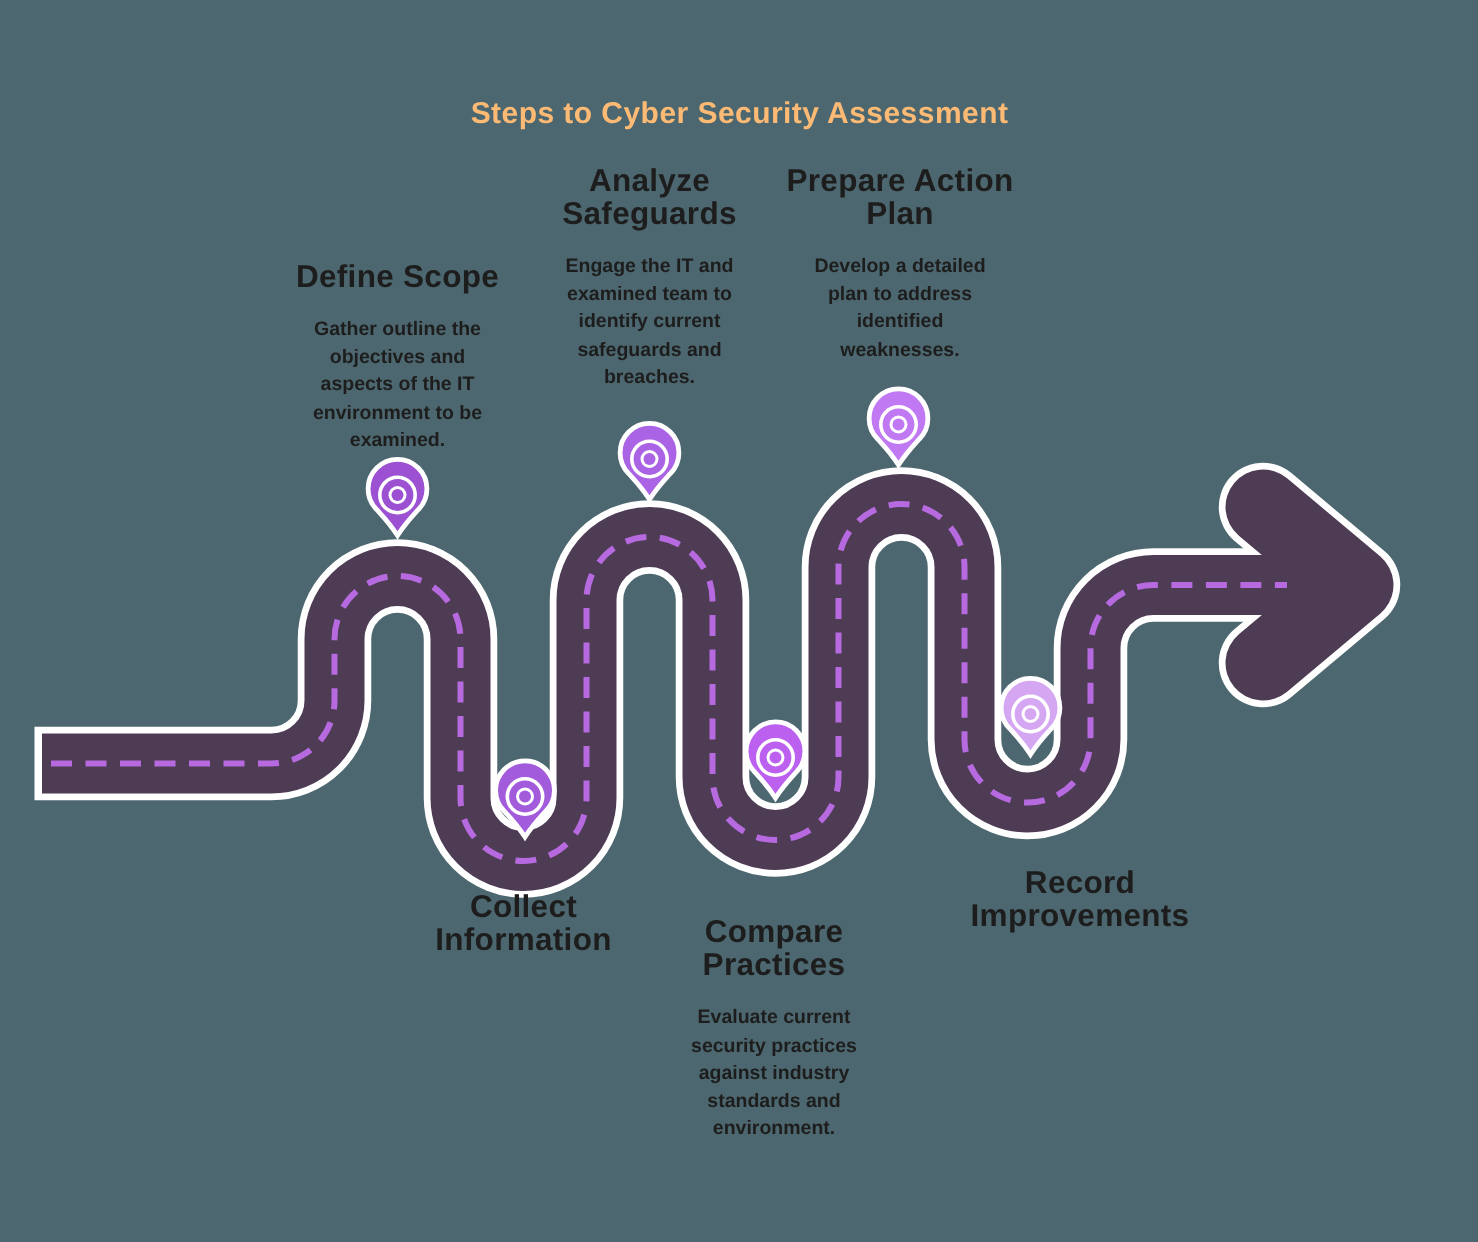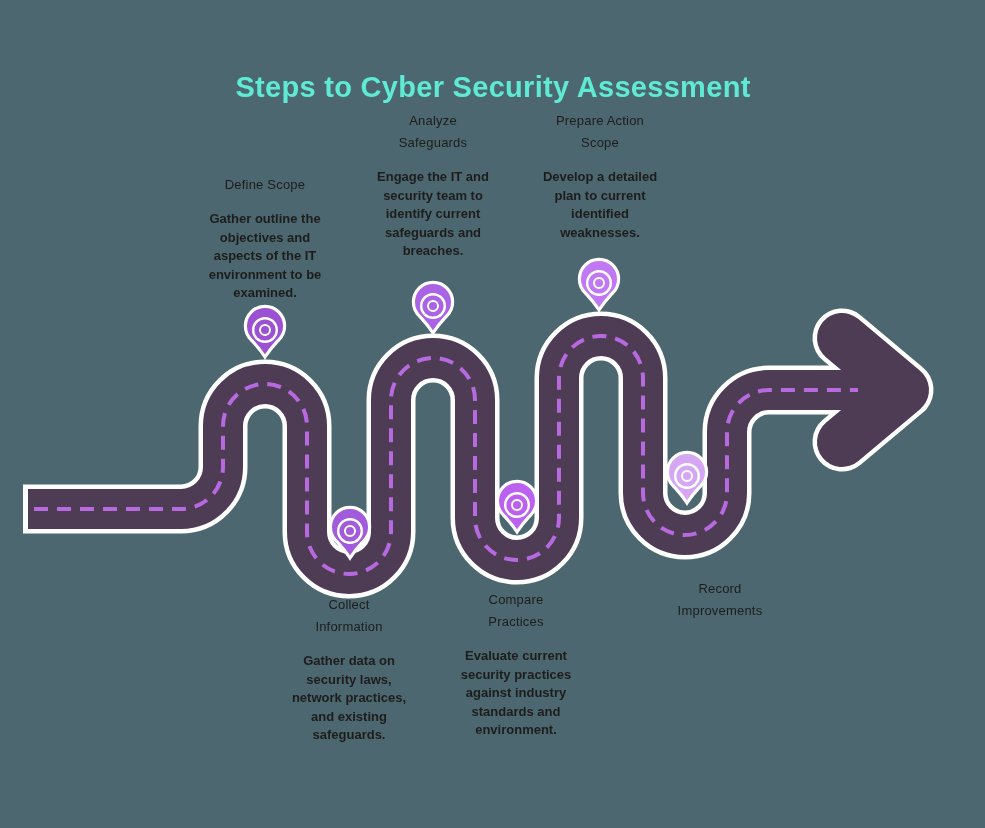--- a/index.html
+++ b/index.html
@@ -10,39 +10,39 @@
   .canvas{
     position:relative;
     width:985px;height:828px;
     background:#4c676f;
     overflow:hidden;
   }
   svg.roadmap{position:absolute;left:0;top:0;}
   .title{
     position:absolute;left:493px;top:52px;
     transform:translateX(-50%);
-    font-size:29px;font-weight:bold;letter-spacing:.3px;
-    color:#5eead4;white-space:nowrap;
+    font-size:20px;font-weight:bold;letter-spacing:.3px;
+    color:#fdba74;white-space:nowrap;
   }
   .step{
     position:absolute;transform:translateX(-50%);
     text-align:center;color:#1d1d1d;
   }
   .step h3{
-    margin:0;font-size:13px;line-height:22px;
-    font-weight:normal;letter-spacing:.2px;white-space:pre-line;
+    margin:0;font-size:21px;line-height:22px;
+    font-weight:bold;letter-spacing:.2px;white-space:pre-line;
   }
   .step p{
     margin:14px 0 0;font-size:13px;line-height:18.5px;
     font-weight:bold;white-space:pre-line;
   }
   .s0{left:265px;top:174px;width:180px}
   .s1{left:349px;top:594px;width:170px}
   .s2{left:433px;top:110px;width:160px}
-  .s3{left:516px;top:589px;width:160px}
+  .s3{left:516px;top:611px;width:160px}
   .s4{left:600px;top:110px;width:170px}
   .s5{left:720px;top:578px;width:178px}
 </style>
 </head>
 <body>
 
 <div class="canvas">
 
   <svg class="roadmap" width="985" height="828" viewBox="0 0 985 828">
 
@@ -106,52 +106,47 @@
     <p>Gather outline the
 objectives and
 aspects of the IT
 environment to be
 examined.</p>
   </div>
 
   <div class="step s1">
     <h3>Collect
 Information</h3>
-    <p>Gather data on
-security laws,
-network practices,
-and existing
-safeguards.</p>
   </div>
 
   <div class="step s2">
     <h3>Analyze
 Safeguards</h3>
     <p>Engage the IT and
-security team to
+examined team to
 identify current
 safeguards and
 breaches.</p>
   </div>
 
   <div class="step s3">
     <h3>Compare
 Practices</h3>
     <p>Evaluate current
 security practices
 against industry
 standards and
 environment.</p>
   </div>
 
   <div class="step s4">
     <h3>Prepare Action
-Scope</h3>
+Plan</h3>
     <p>Develop a detailed
-plan to current
+plan to address
 identified
 weaknesses.</p>
   </div>
 
   <div class="step s5">
     <h3>Record
 Improvements</h3>
   </div>
 
 </div>

